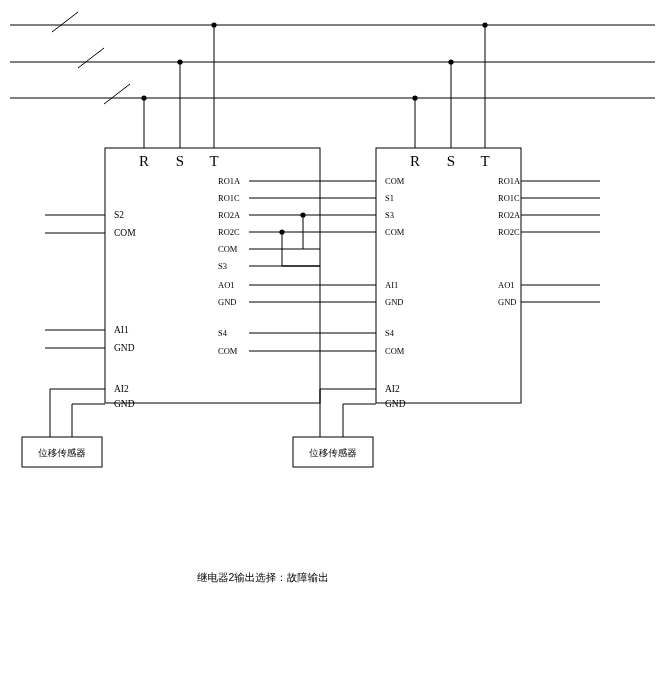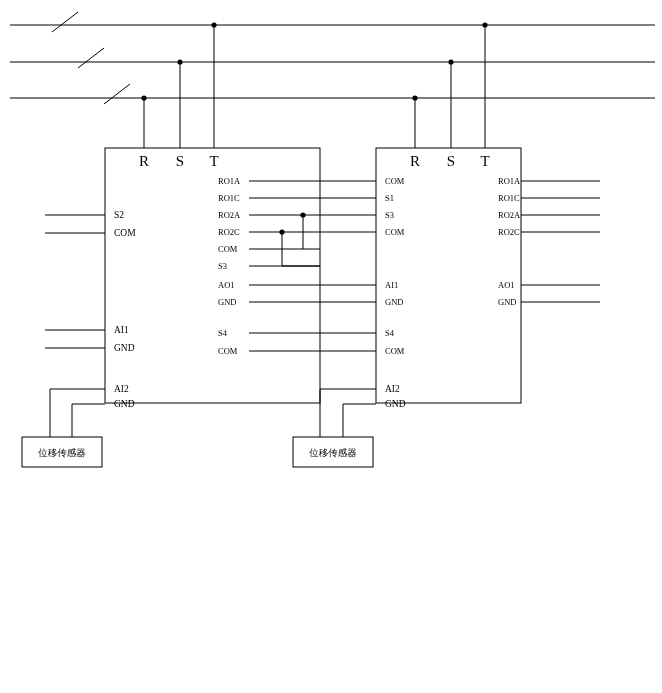--- a/index.html
+++ b/index.html
@@ -230,18 +230,19 @@
       <line class="wire" x1="282" y1="232" x2="282" y2="266"></line>
       <circle class="node" cx="282" cy="232" r="2.6"></circle>
       <line class="wire" x1="282" y1="266" x2="320" y2="266"></line>
       <line class="wire" x1="303" y1="249" x2="303" y2="232"></line>
     </g>
 
   </svg>
 
   <div class="notes">
     <div class="grp">
+      <div>继电器2输出选择：故障输出</div>
     </div>
     
     
     
   </div>
 </div>
 
 </body></html>

